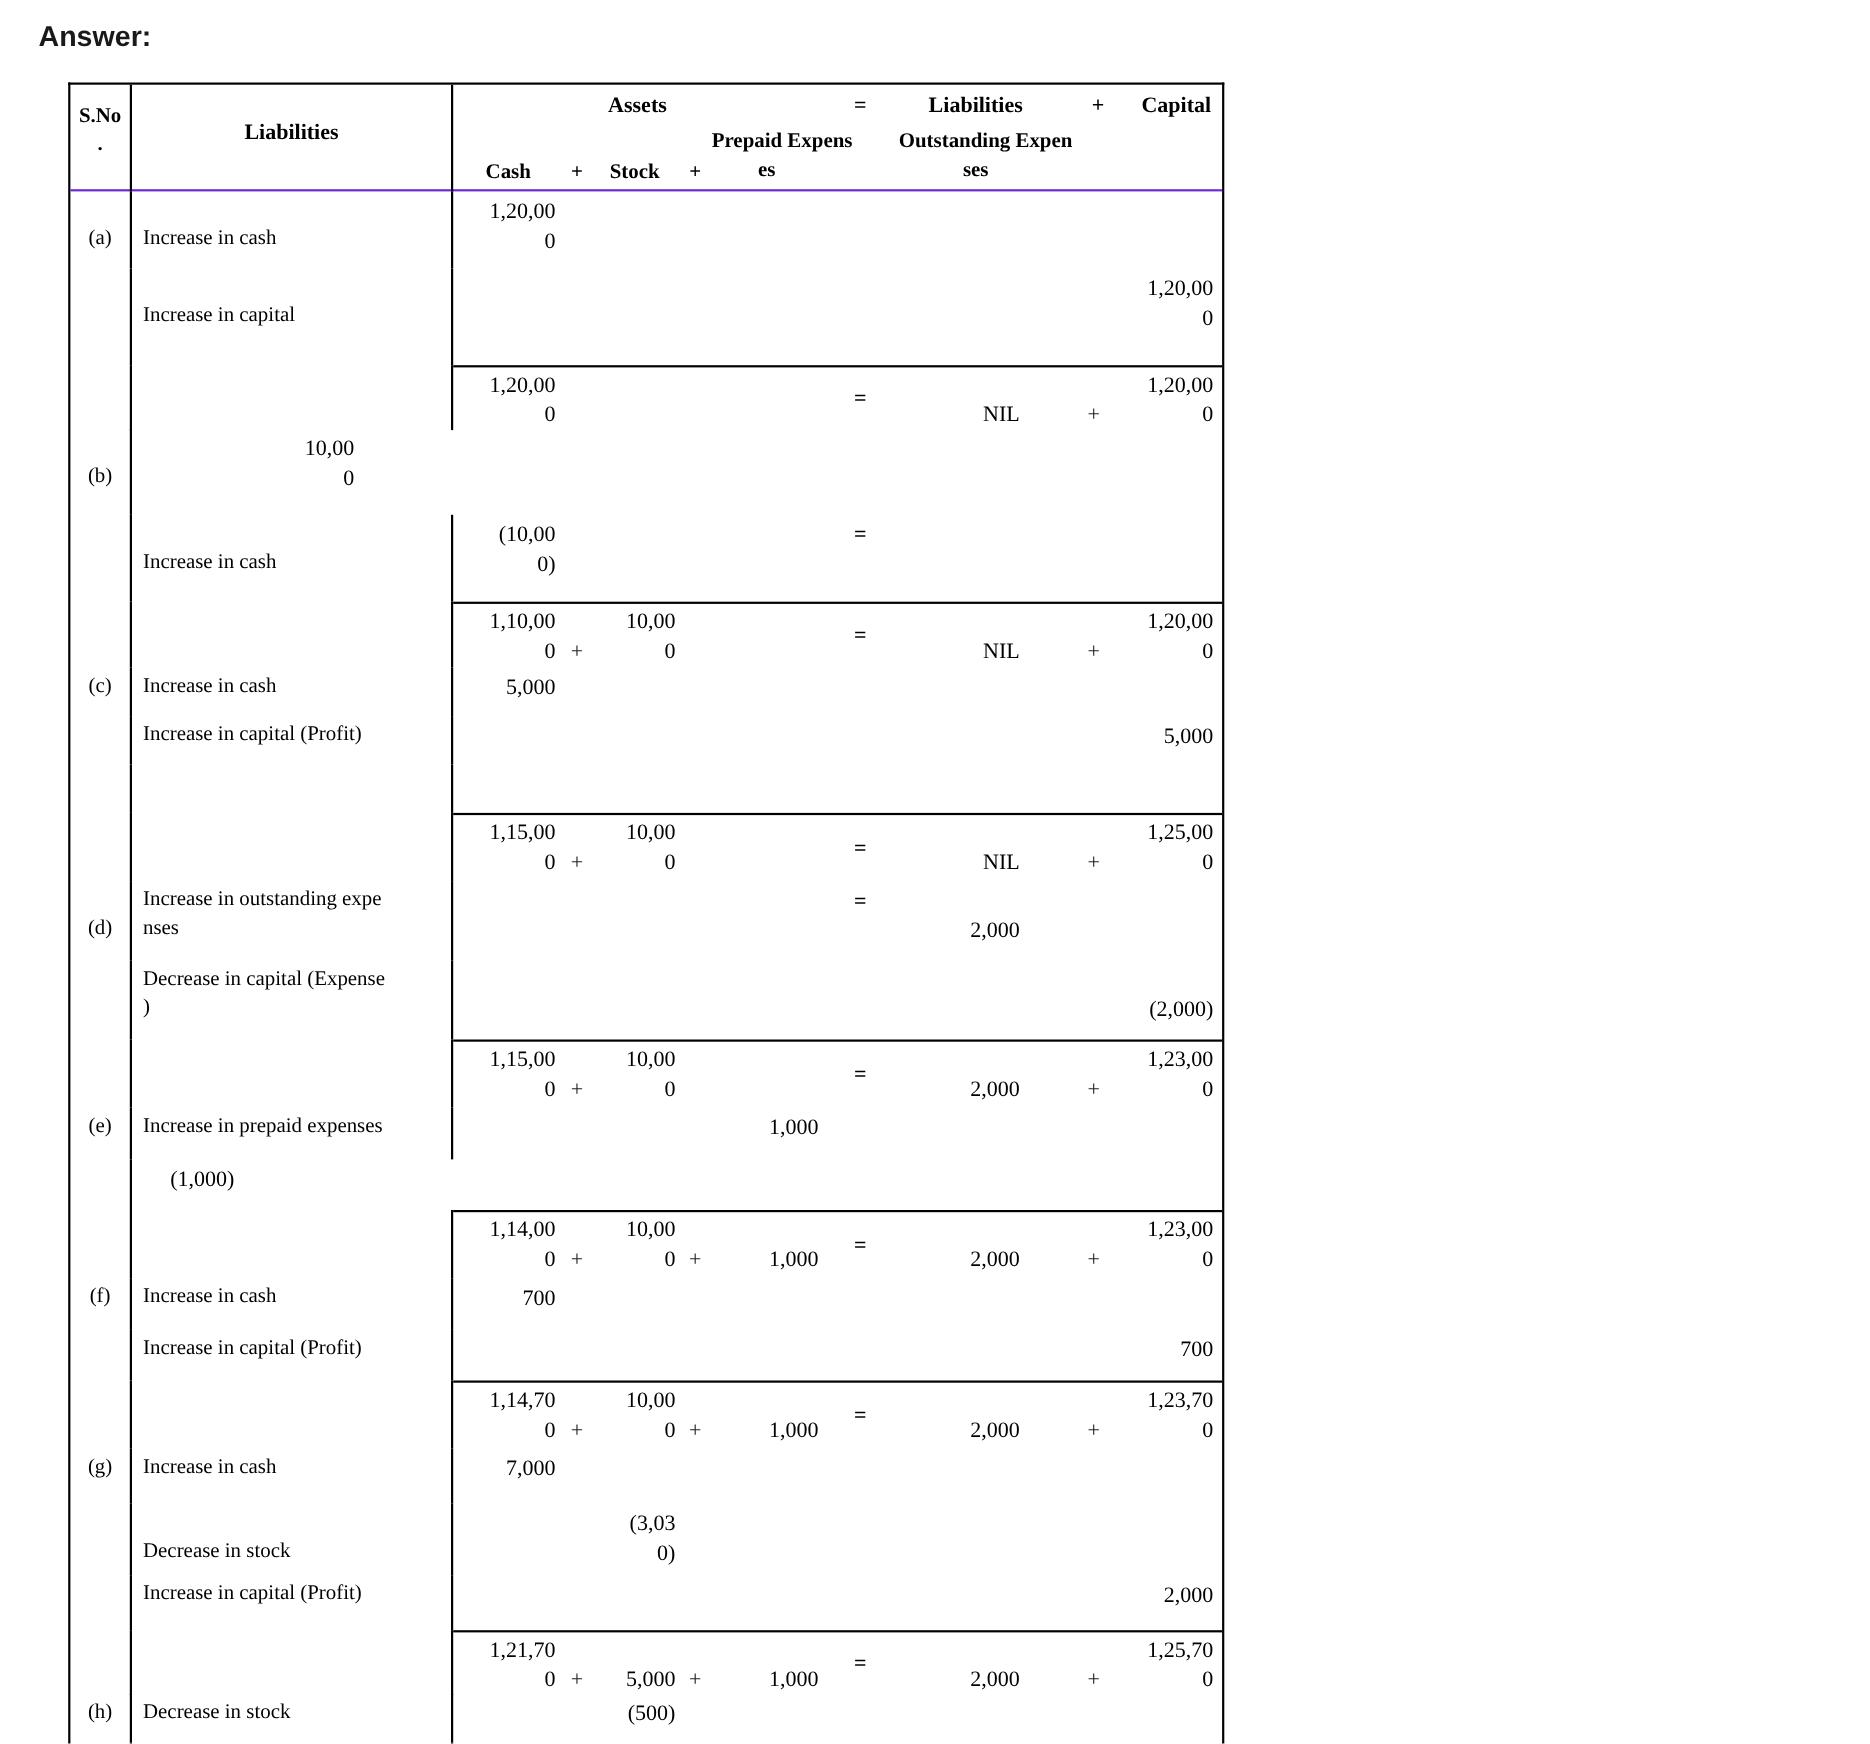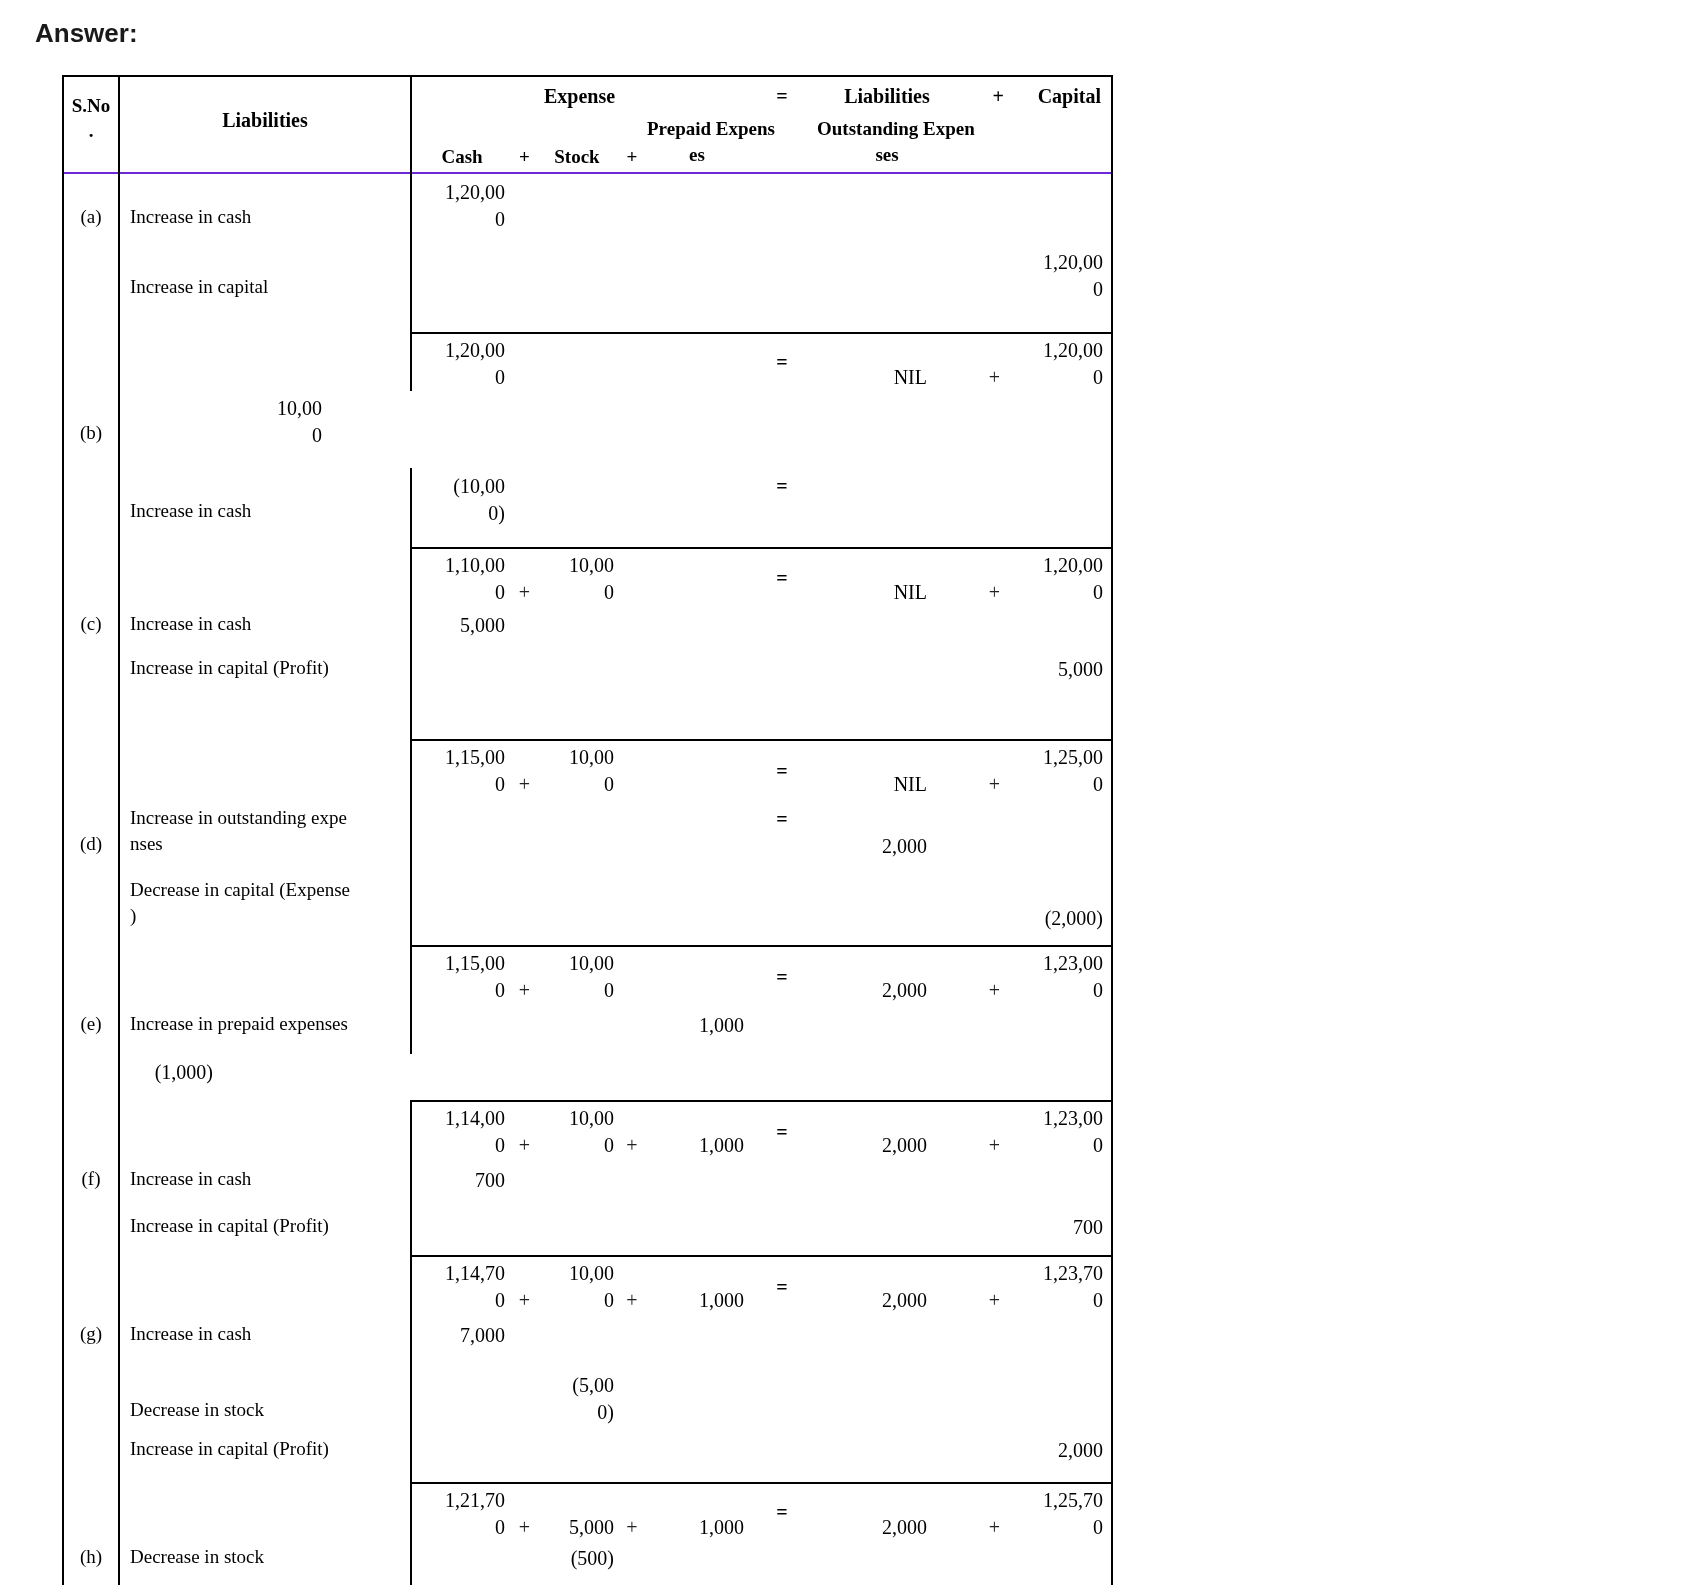--- a/index.html
+++ b/index.html
@@ -60,21 +60,21 @@
   <div class="trow header">
     <div class="sno hdr-sno">
       <div class="lline">S.No</div>
       <div class="lline">.</div>
     </div>
     <div class="expl hdr-expl">
       <span>Liabilities</span>
     </div>
     <div class="hdr-eq">
       <div class="band1">
-        <div class="h-assets">Expense</div>
+        <div class="h-assets">Assets</div>
         <div class="h-eq">=</div>
         <div class="h-liab">Liabilities</div>
         <div class="h-plus">+</div>
         <div class="h-cap">Capital</div>
       </div>
       <div class="band2">
         <div class="b2">Cash</div>
         <div class="b2">+</div>
         <div class="b2">Stock</div>
         <div class="b2">+</div>
@@ -592,21 +592,21 @@
       <div class="trow entry" style="height: 65px;">
         <div class="sno"></div>
         <div class="expl">
           <div class="lline"></div>
           <div class="lline">Decrease in stock</div>
         </div>
         <div class="eqarea">
           <div class="cell c0"></div>
           <div class="cell c1"></div>
           <div class="cell c2">
-            <div class="line">(5,00</div>
+            <div class="line">(3,03</div>
             <div class="line">0)</div>
           </div>
           <div class="cell c3"></div>
           <div class="cell c4"></div>
           <div class="cell c5"></div>
           <div class="cell c6"></div>
           <div class="cell c7"></div>
           <div class="cell c8"></div>
         </div>
       </div>

